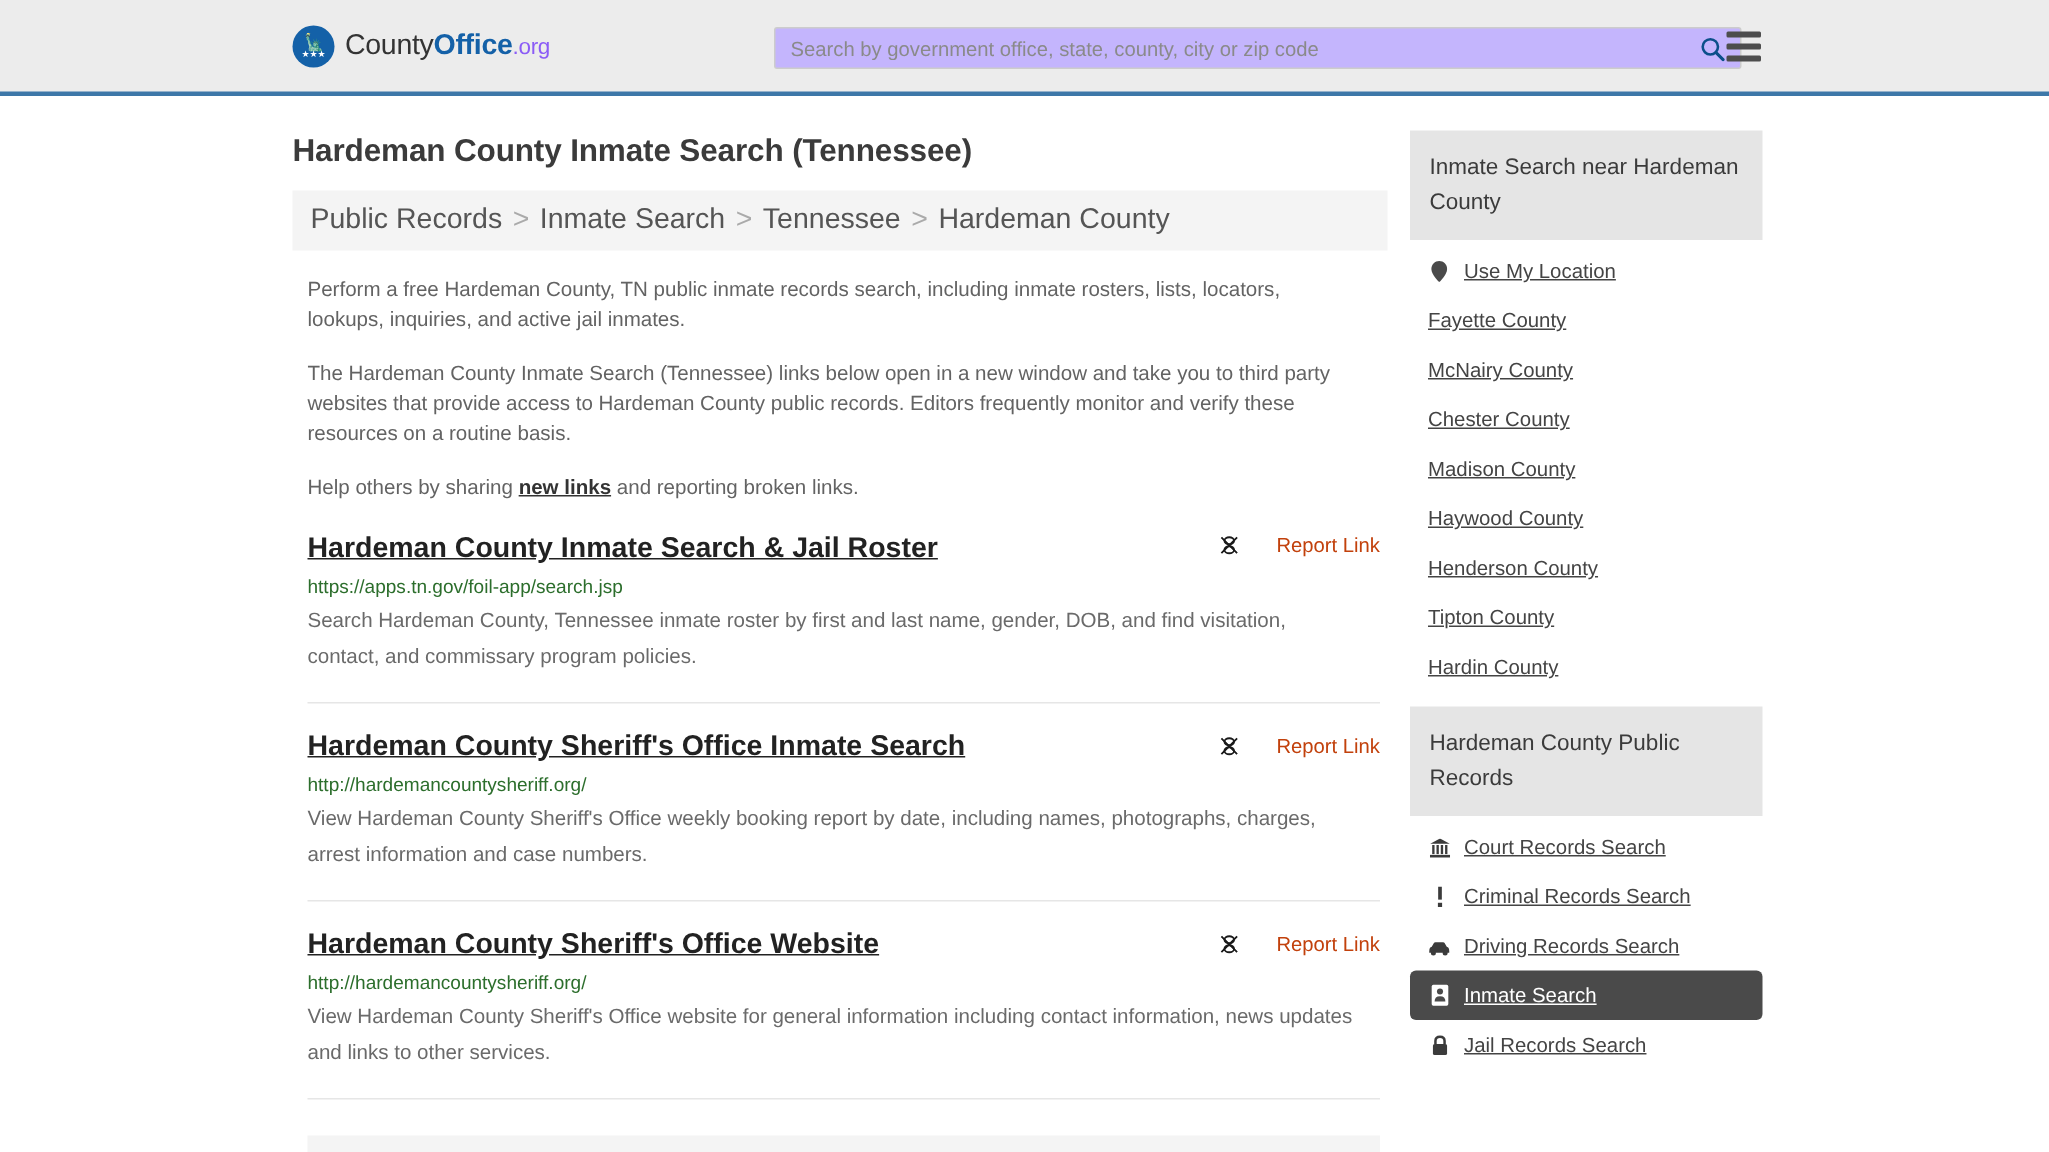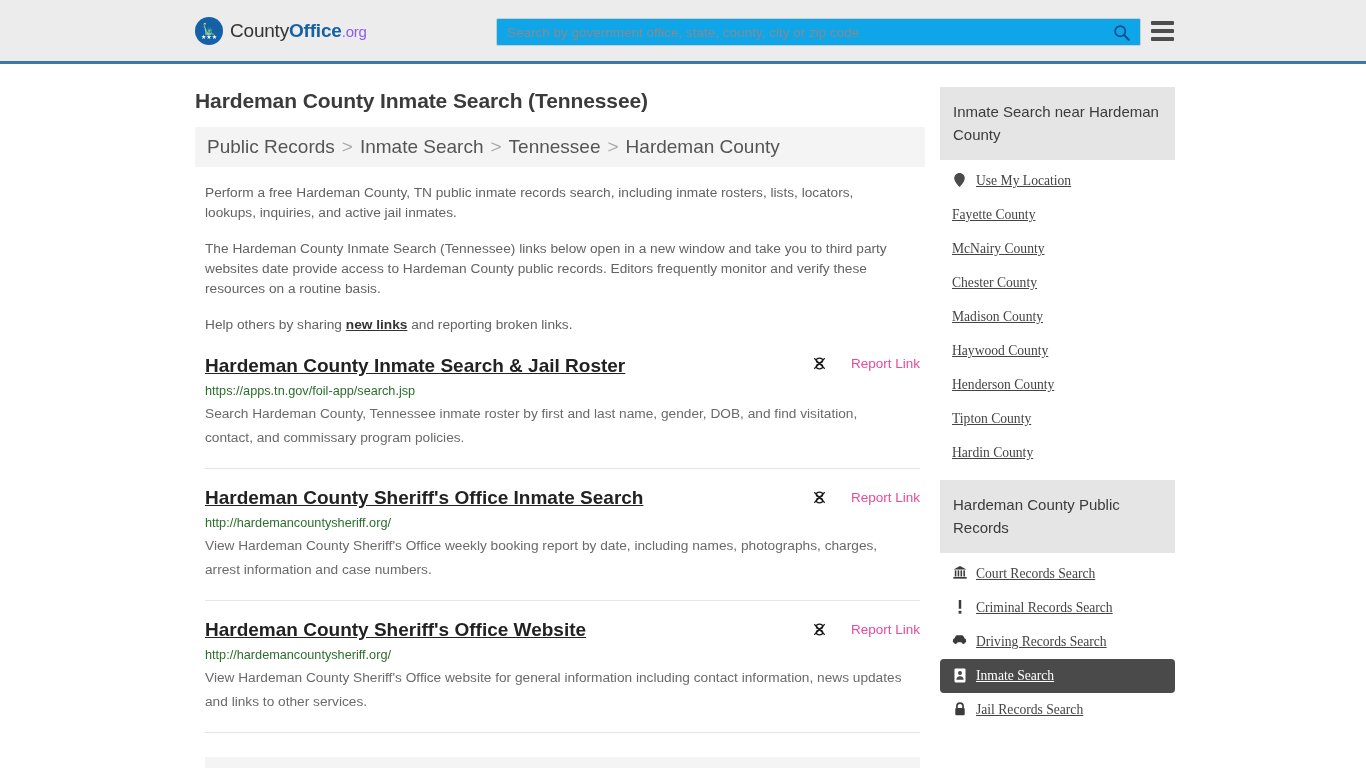--- a/index.html
+++ b/index.html
@@ -62,25 +62,25 @@
     color: #333333;
     letter-spacing: -0.2px;
     white-space: nowrap;
   }
   .logo-text .bold-blue { color: #1461a8; font-weight: bold; }
   .logo-text .county { color: #333333; }
   .logo-text .dotorg { color: #8b5cf6; font-size: 15px; }
 
   .search-wrap {
     position: absolute;
-    left: 496px;
+    left: 516px;
     top: 18px;
     width: 645px;
     height: 28px;
-    background: #0ea5e9;
+    background: #c4b5fd;
     border: 1px solid #cccccc;
     border-radius: 2px;
     display: flex;
     align-items: center;
   }
   .search-input {
     flex: 1;
     border: none;
     outline: none;
     background: transparent;
@@ -192,21 +192,21 @@
     line-height: 18px;
   }
   .report-link {
     position: absolute;
     right: 0;
     top: 21px;
     display: flex;
     align-items: center;
     gap: 24px;
     font-size: 13.5px;
-    color: #ec4899;
+    color: #c2410c;
     cursor: pointer;
   }
   .result-url {
     display: block;
     font-size: 12.7px;
     color: #2c6e2c;
     margin-top: 7px;
     line-height: 16px;
     text-decoration: none;
     cursor: pointer;
@@ -235,27 +235,26 @@
     background: #e5e5e5;
     padding: 13px 13px 14px 13px;
     font-size: 15px;
     font-weight: normal;
     color: #3b3b3b;
     line-height: 23px;
   }
   .side-list { padding: 4px 0 0 0; }
   .side-item {
     display: flex;
-    align-items: flex-start;
+    align-items: flex-end;
     gap: 9px;
     padding: 9px 12px;
     font-size: 13.6px;
     cursor: pointer;
     border-radius: 4px;
-    font-family: Liberation Serif, serif;
   }
   .side-item .side-label {
     color: #444444;
     text-decoration: underline;
   }
   .side-item.active {
     background: #4a4a4a;
   }
   .side-item.active .side-label { color: #ffffff; }
   .side-icon {
@@ -309,21 +308,21 @@
         <a>Public Records</a>
         <span class="sep">&gt;</span>
         <a>Inmate Search</a>
         <span class="sep">&gt;</span>
         <a>Tennessee</a>
         <span class="sep">&gt;</span>
         <a>Hardeman County</a>
       </nav>
 
       <p class="body-p">Perform a free Hardeman County, TN public inmate records search, including inmate rosters, lists, locators, lookups, inquiries, and active jail inmates.</p>
-      <p class="body-p">The Hardeman County Inmate Search (Tennessee) links below open in a new window and take you to third party websites date provide access to Hardeman County public records. Editors frequently monitor and verify these resources on a routine basis.</p>
+      <p class="body-p">The Hardeman County Inmate Search (Tennessee) links below open in a new window and take you to third party websites that provide access to Hardeman County public records. Editors frequently monitor and verify these resources on a routine basis.</p>
       <p class="body-p">
         <span>Help others by sharing </span><a>new links</a><span> and reporting broken links.</span>
       </p>
 
       <div class="result">
         <a class="result-title">Hardeman County Inmate Search &amp; Jail Roster</a>
         <div class="report-link">
           <svg width="15" height="15" viewBox="0 0 20 20">
             <path d="M3 3 L17 17 M17 3 L3 17" stroke="#1a1a1a" stroke-width="1.6" fill="none"></path>
             <ellipse cx="10" cy="6" rx="4.3" ry="3.1" fill="none" stroke="#1a1a1a" stroke-width="1.6"></ellipse>

